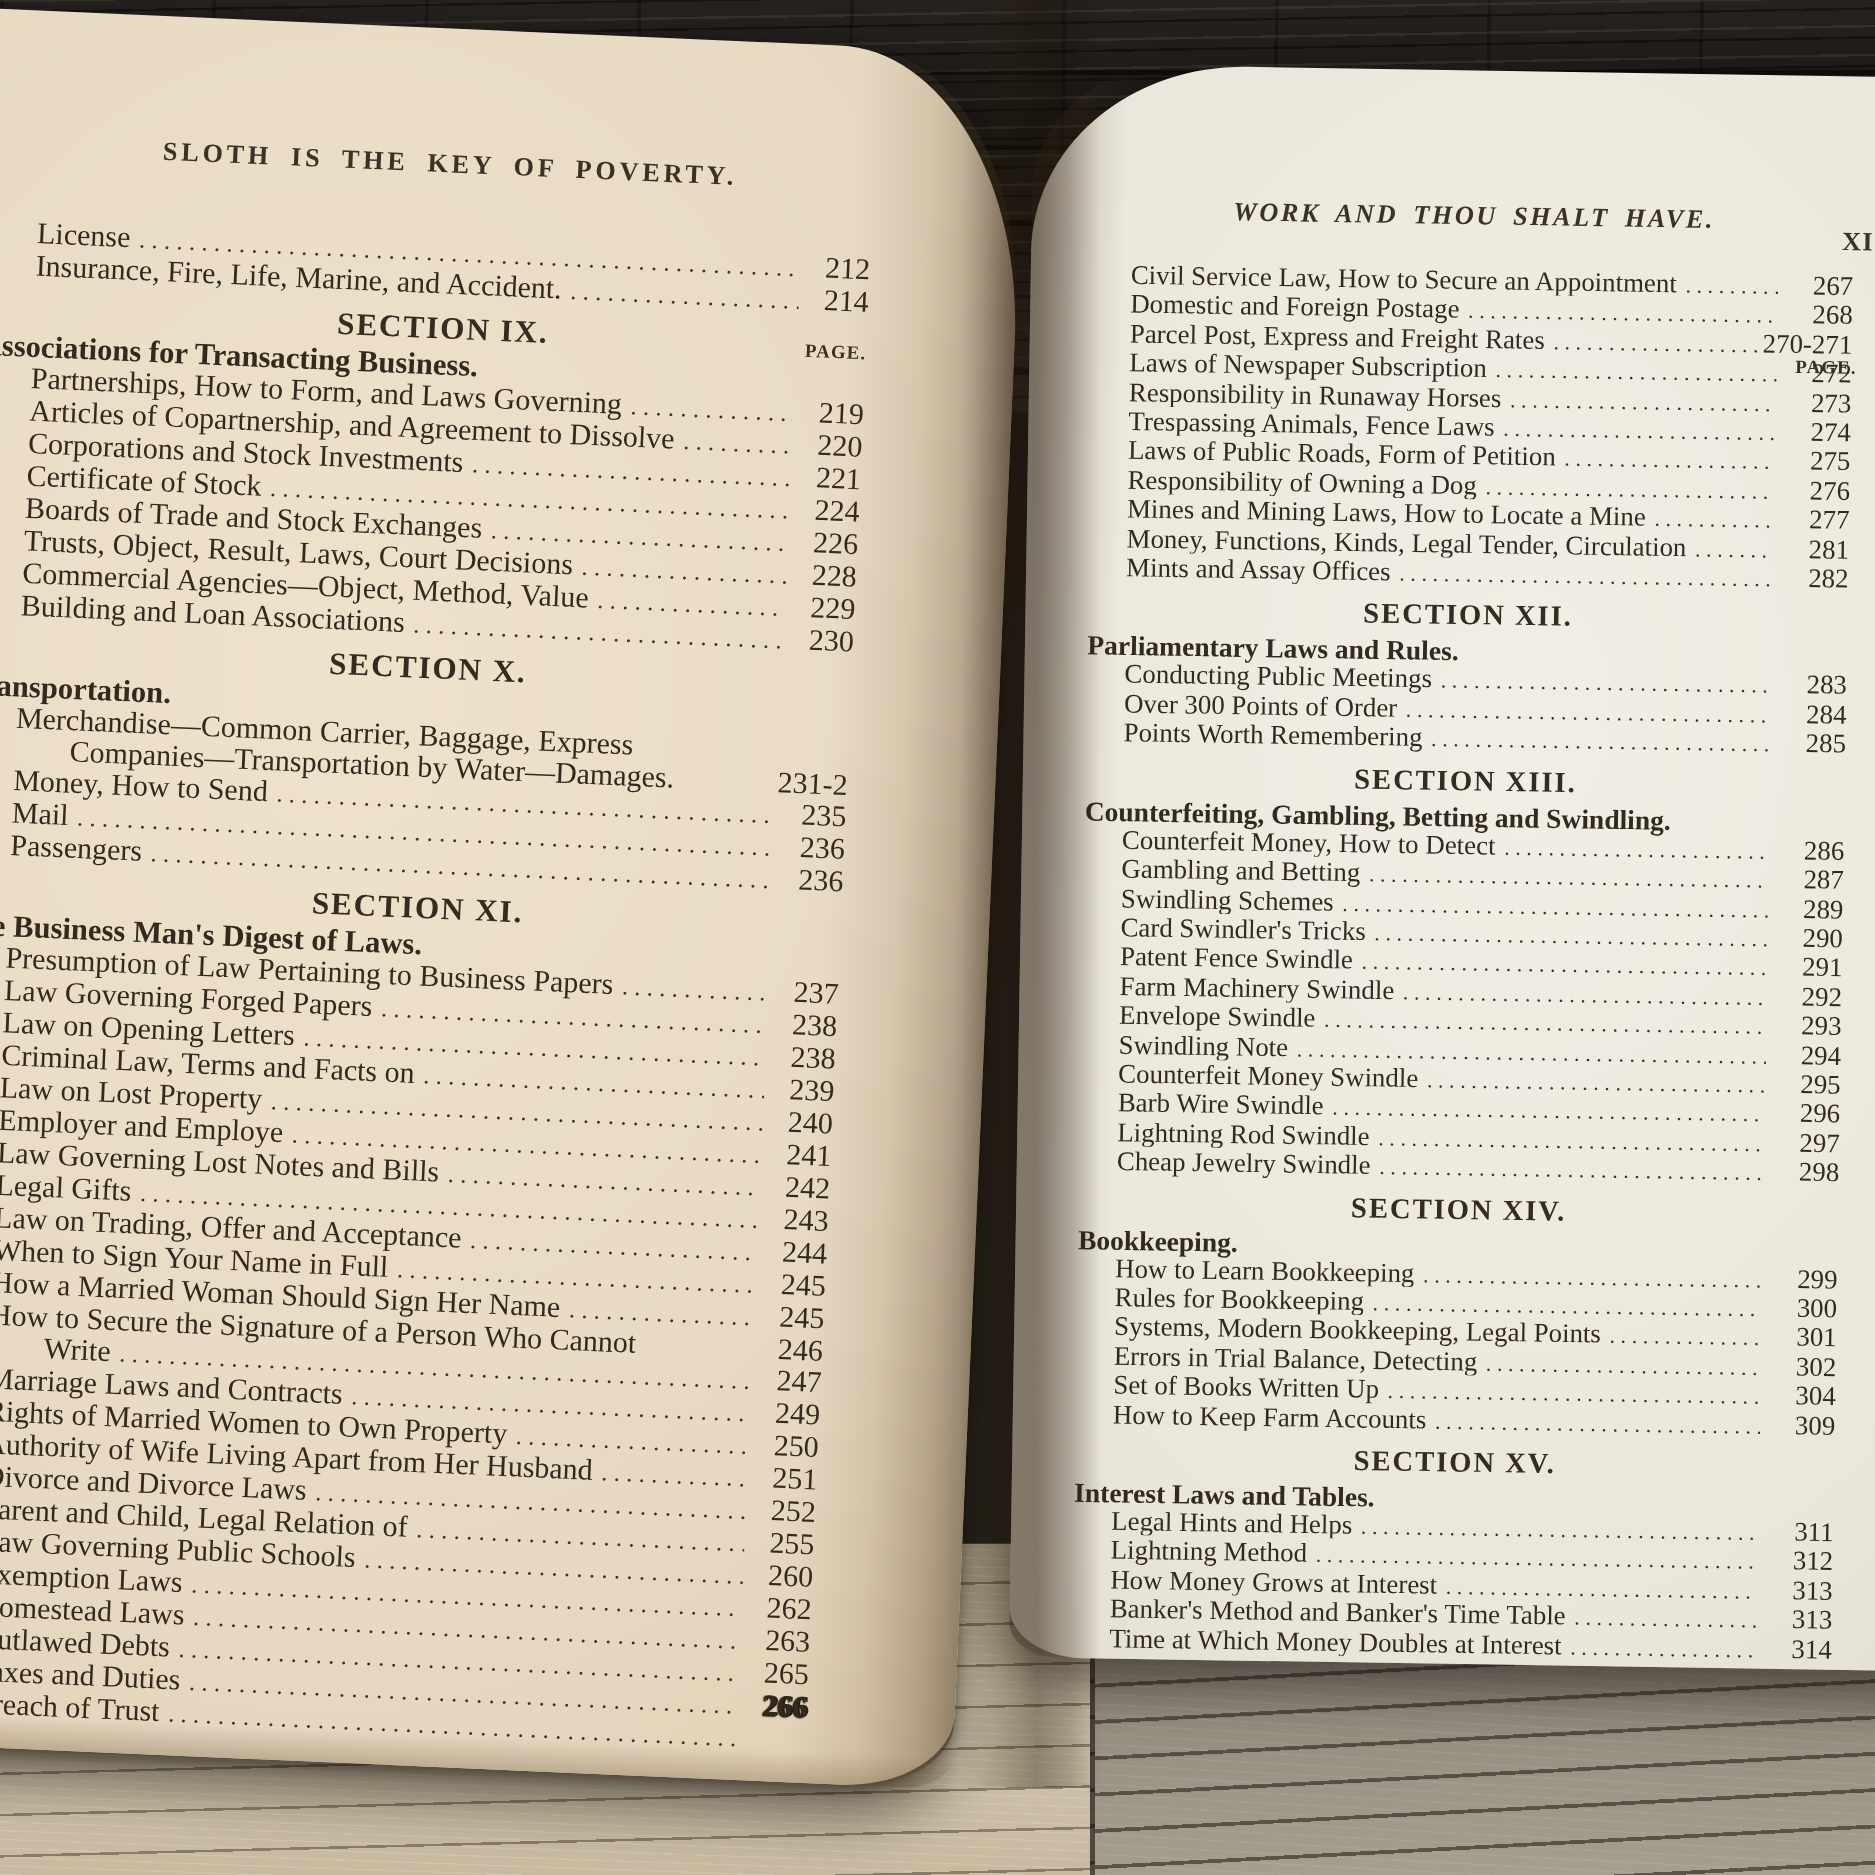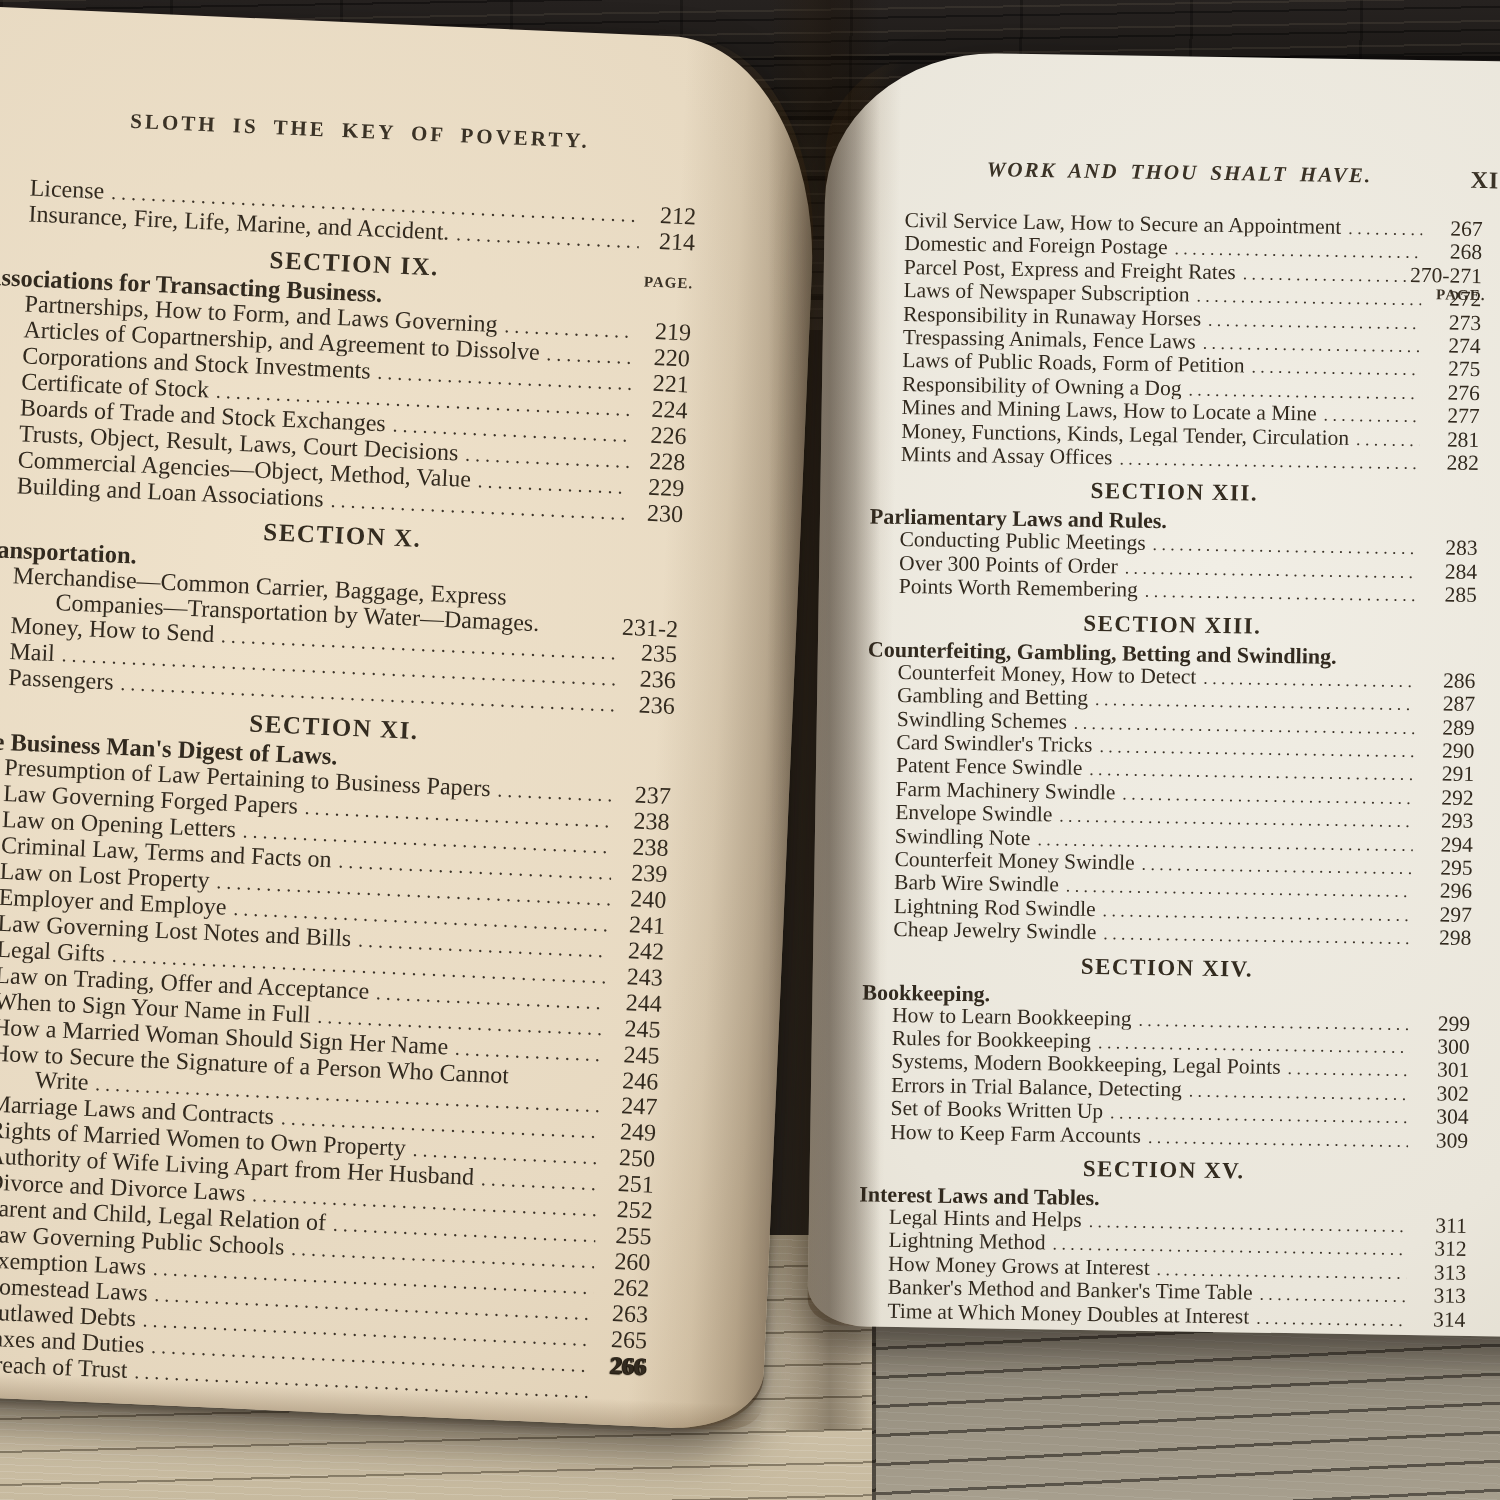--- a/index.html
+++ b/index.html
@@ -75,21 +75,21 @@
   }
   
   .inner{position:absolute;color:#322a1f;}
   .page-left .inner{left:108px;top:96px;right:118px;}
   .page-right .inner{left:50px;top:104px;right:112px;}
   .running-head{
     text-align:center;font-weight:bold;color:#3a3226;
     font-size:21px;letter-spacing:3px;word-spacing:7px;white-space:nowrap;
   }
   .page-right .running-head{font-style:italic;letter-spacing:2px;word-spacing:5px;}
-  .folio{position:absolute;top:2px;right:-16px;font-weight:bold;font-size:24px;letter-spacing:1px;color:#3a3226;}
+  .folio{position:absolute;top:16px;right:-16px;font-weight:bold;font-size:21px;letter-spacing:1px;color:#3a3226;}
   .page-col-label{position:absolute;font-weight:bold;font-size:15px;letter-spacing:1px;color:#3a3226;}
   .page-left .page-col-label{top:142px;right:0;}
   .page-right .page-col-label{top:122px;right:-4px;}
   .toc{position:relative;}
   .page-left  .toc{margin-top:46px;}
   .page-right .toc{margin-top:28px;}
   .row{display:flex;align-items:baseline;}
   .page-left  .row{font-size:24px;line-height:25px;margin-left:12px;}
   .page-right .row{font-size:21.5px;line-height:22.4px;margin-left:30px;}
   .row .t{flex:0 1 auto;white-space:nowrap;overflow:hidden;}

